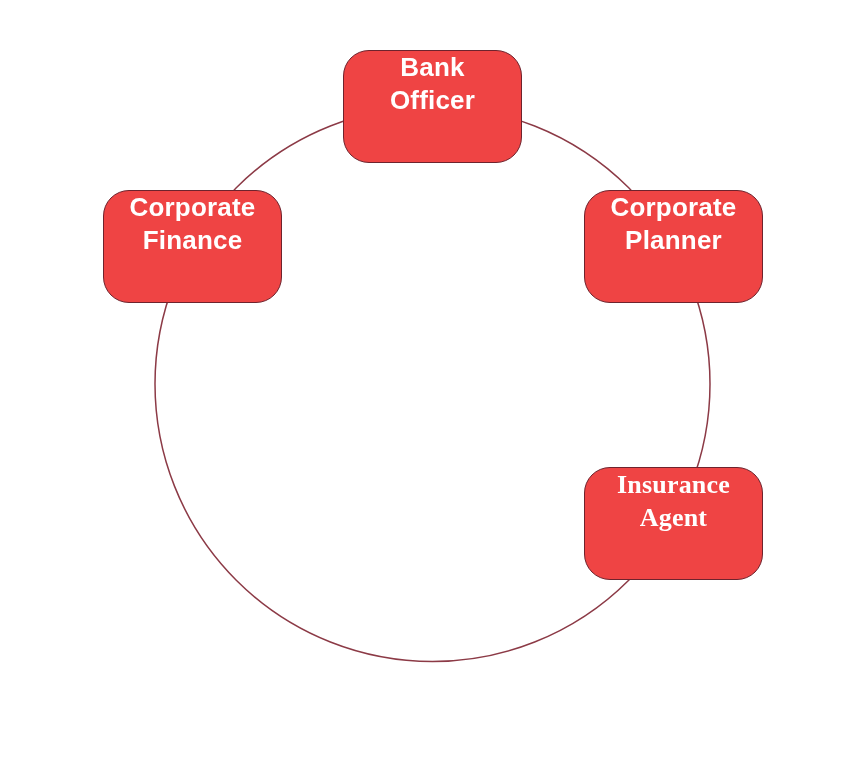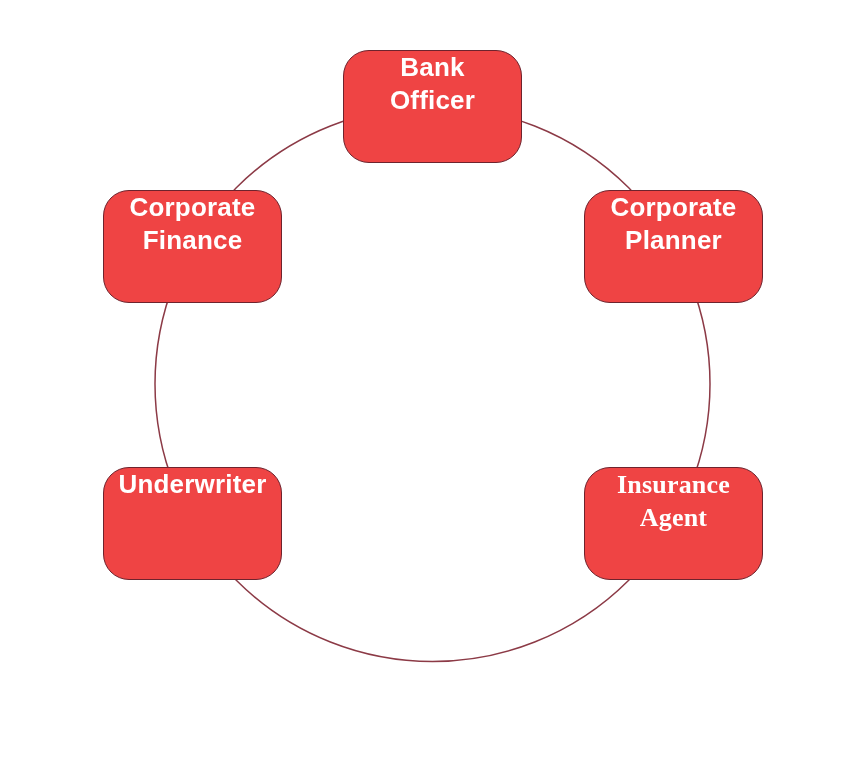--- a/index.html
+++ b/index.html
@@ -71,22 +71,19 @@
     <span class="node-label">Corporate
 Planner</span>
   </div>
 
   <div class="node node-2">
     <span class="node-label">Insurance
 Agent</span>
   </div>
 
 
-  <div class="node node-4">
-    <span class="node-label">Underwriter</span>
-  </div>
 
   <div class="node node-5">
     <span class="node-label">Corporate
 Finance</span>
   </div>
 
 </div>
 
 </body></html>

